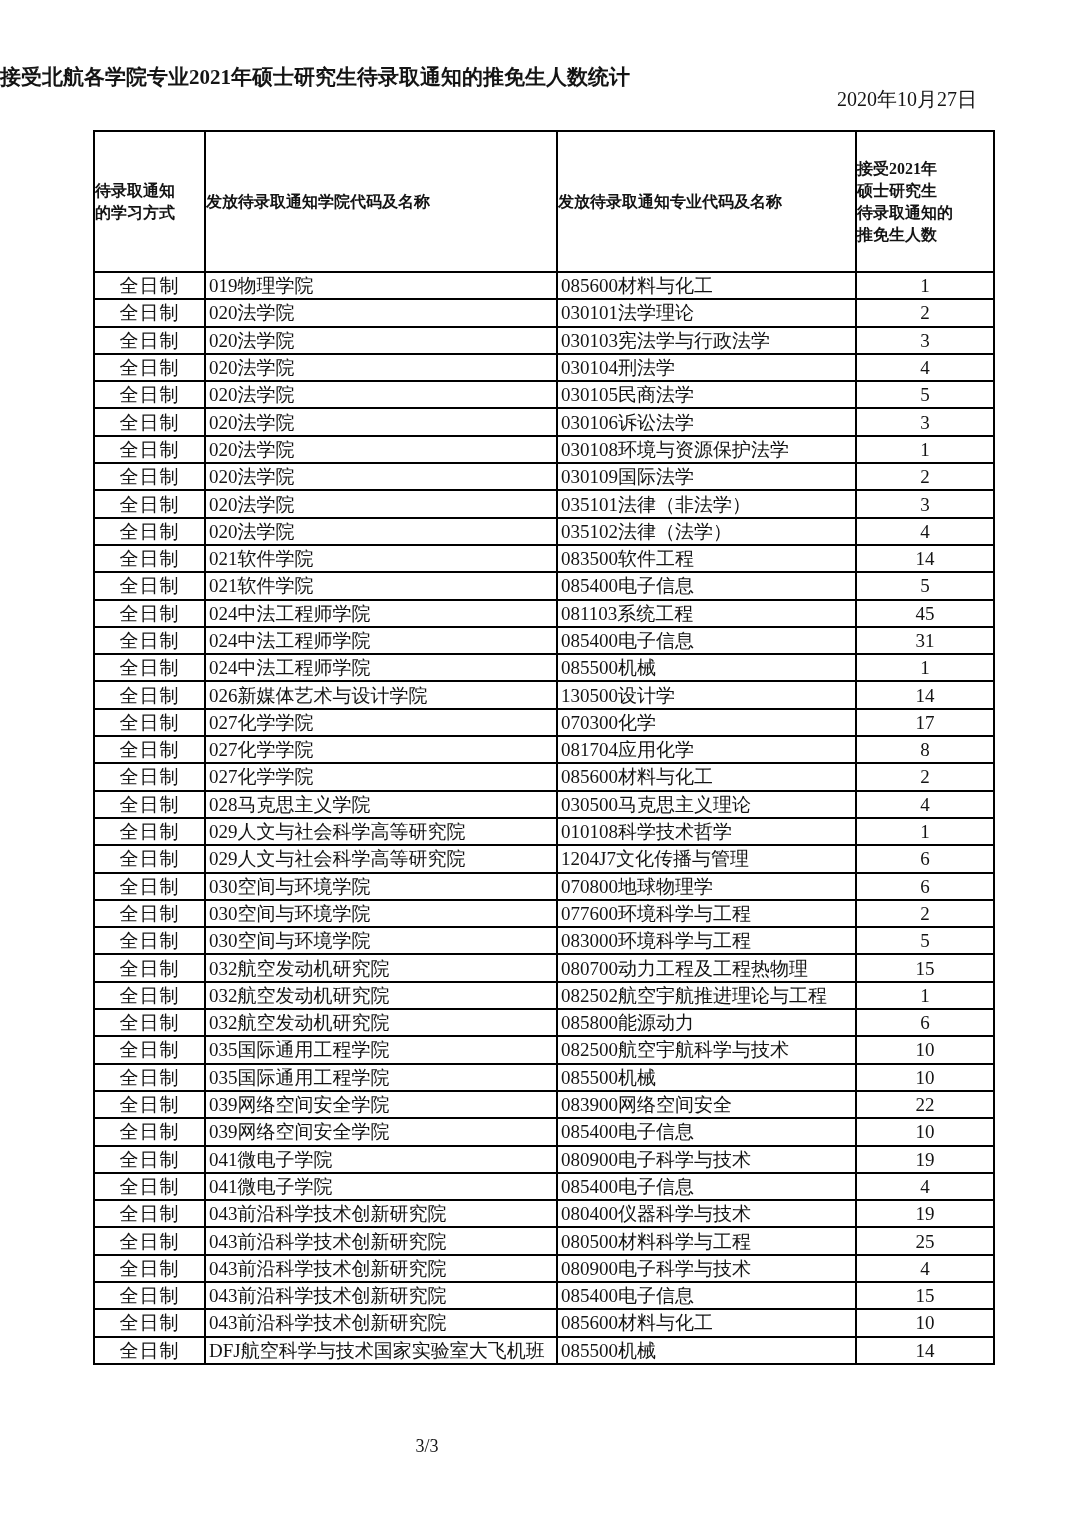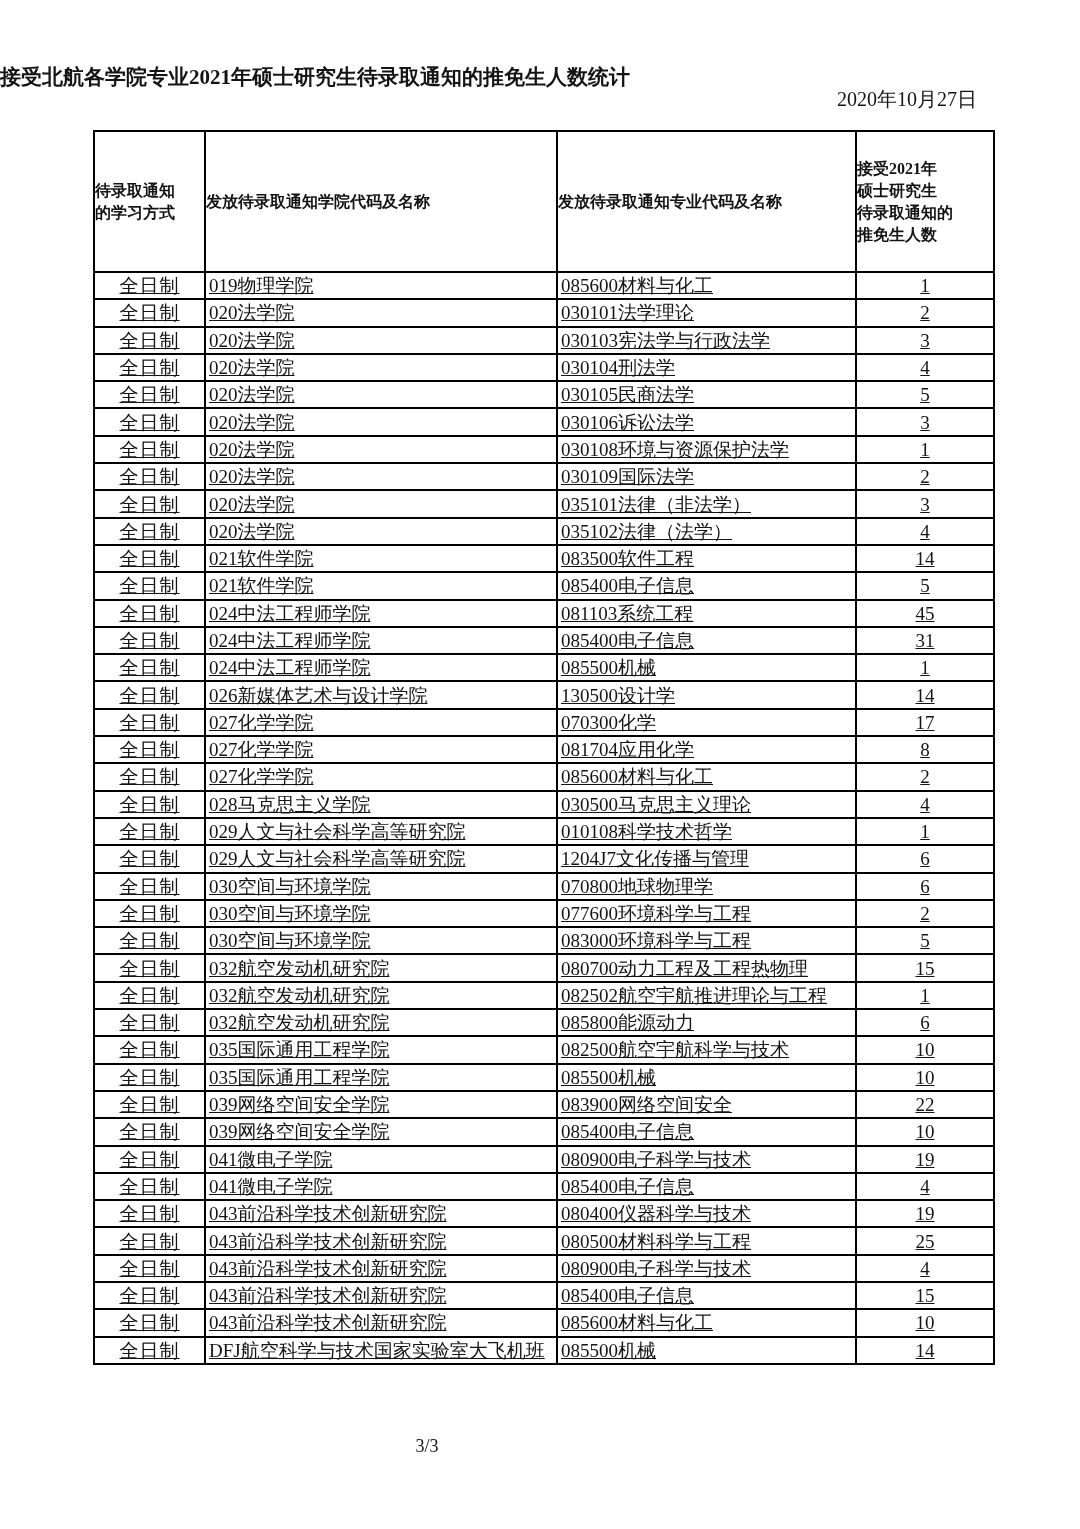--- a/index.html
+++ b/index.html
@@ -52,21 +52,20 @@
     font-size: 16px;
     font-weight: bold;
     text-align: left;
     vertical-align: middle;
     white-space: pre-line;
     line-height: 22px;
     padding: 0;
   }
   .data-table tbody tr {
     height: 27.3px;
-    text-decoration: underline;
   }
   .data-table td {
     font-size: 19px;
     line-height: 1;
     vertical-align: middle;
     white-space: nowrap;
     padding: 0 0 0 3px;
   }
   .data-table td.c-mode {
     text-align: center;

